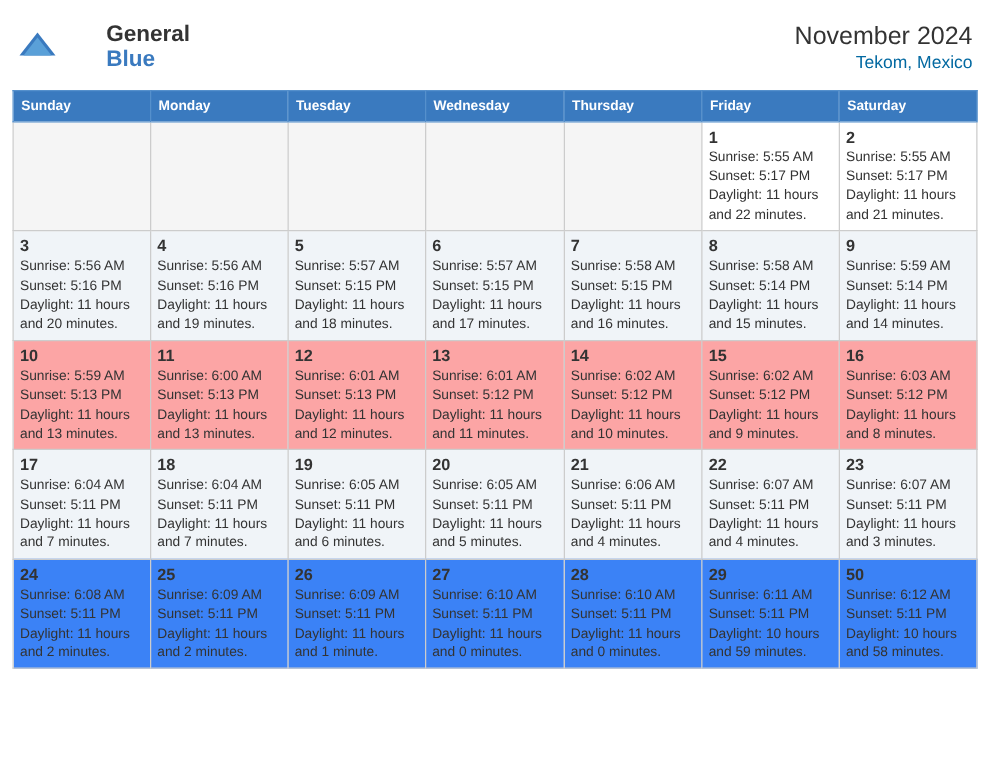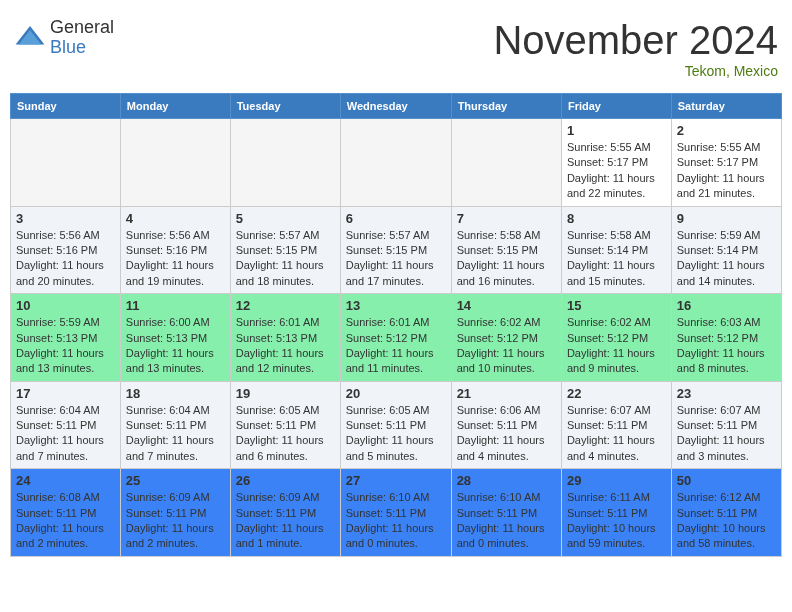--- a/index.html
+++ b/index.html
@@ -17,40 +17,41 @@
       margin-bottom: 6px;
       padding: 8px 4px;
     }
     .logo {
       display: flex;
       align-items: center;
       gap: 4px;
     }
     .logo-text {
       font-size: 18px;
-      font-weight: normal;
+      font-weight: bold;
       line-height: 1.1;
+      margin-left: 35px;
     }
     .logo-general { color: #333; }
     .logo-blue { color: #3a7abf; }
     .logo-icon {
       width: 32px;
       height: 32px;
     }
     .title-block {
       text-align: right;
     }
     .month-title {
-      font-size: 40px;
+      font-size: 20px;
       font-weight: normal;
       color: #333;
     }
     .location {
       font-size: 14px;
-      color: #4d7c0f;
+      color: #0369a1;
     }
     .calendar {
       width: 100%;
       border-collapse: collapse;
       border: 1px solid #ccc;
     }
     .calendar th {
       background: #3a7abf;
       color: #fff;
       font-size: 11px;
@@ -80,21 +81,21 @@
       font-weight: bold;
       margin-bottom: 2px;
     }
     .day-info {
       font-size: 11px;
       line-height: 1.4;
       color: #333;
     }
     .row-stripe-0 td:not(.empty) { background: #fff; }
     .row-stripe-1 td:not(.empty) { background: #e8f0f8; }
-    .row-stripe-2 td:not(.empty) { background: #86efac; }
+    .row-stripe-2 td:not(.empty) { background: #fca5a5; }
     .row-stripe-3 td:not(.empty) { background: #e8f0f8; }
     .row-stripe-4 td:not(.empty) { background: #3b82f6; }
   </style>
 </head>
 <body>
 
 <div class="header">
   <div class="logo">
     <svg class="logo-icon" viewBox="0 0 40 40">
       <polygon points="20,5 38,28 2,28" fill="#3a7abf"></polygon>

